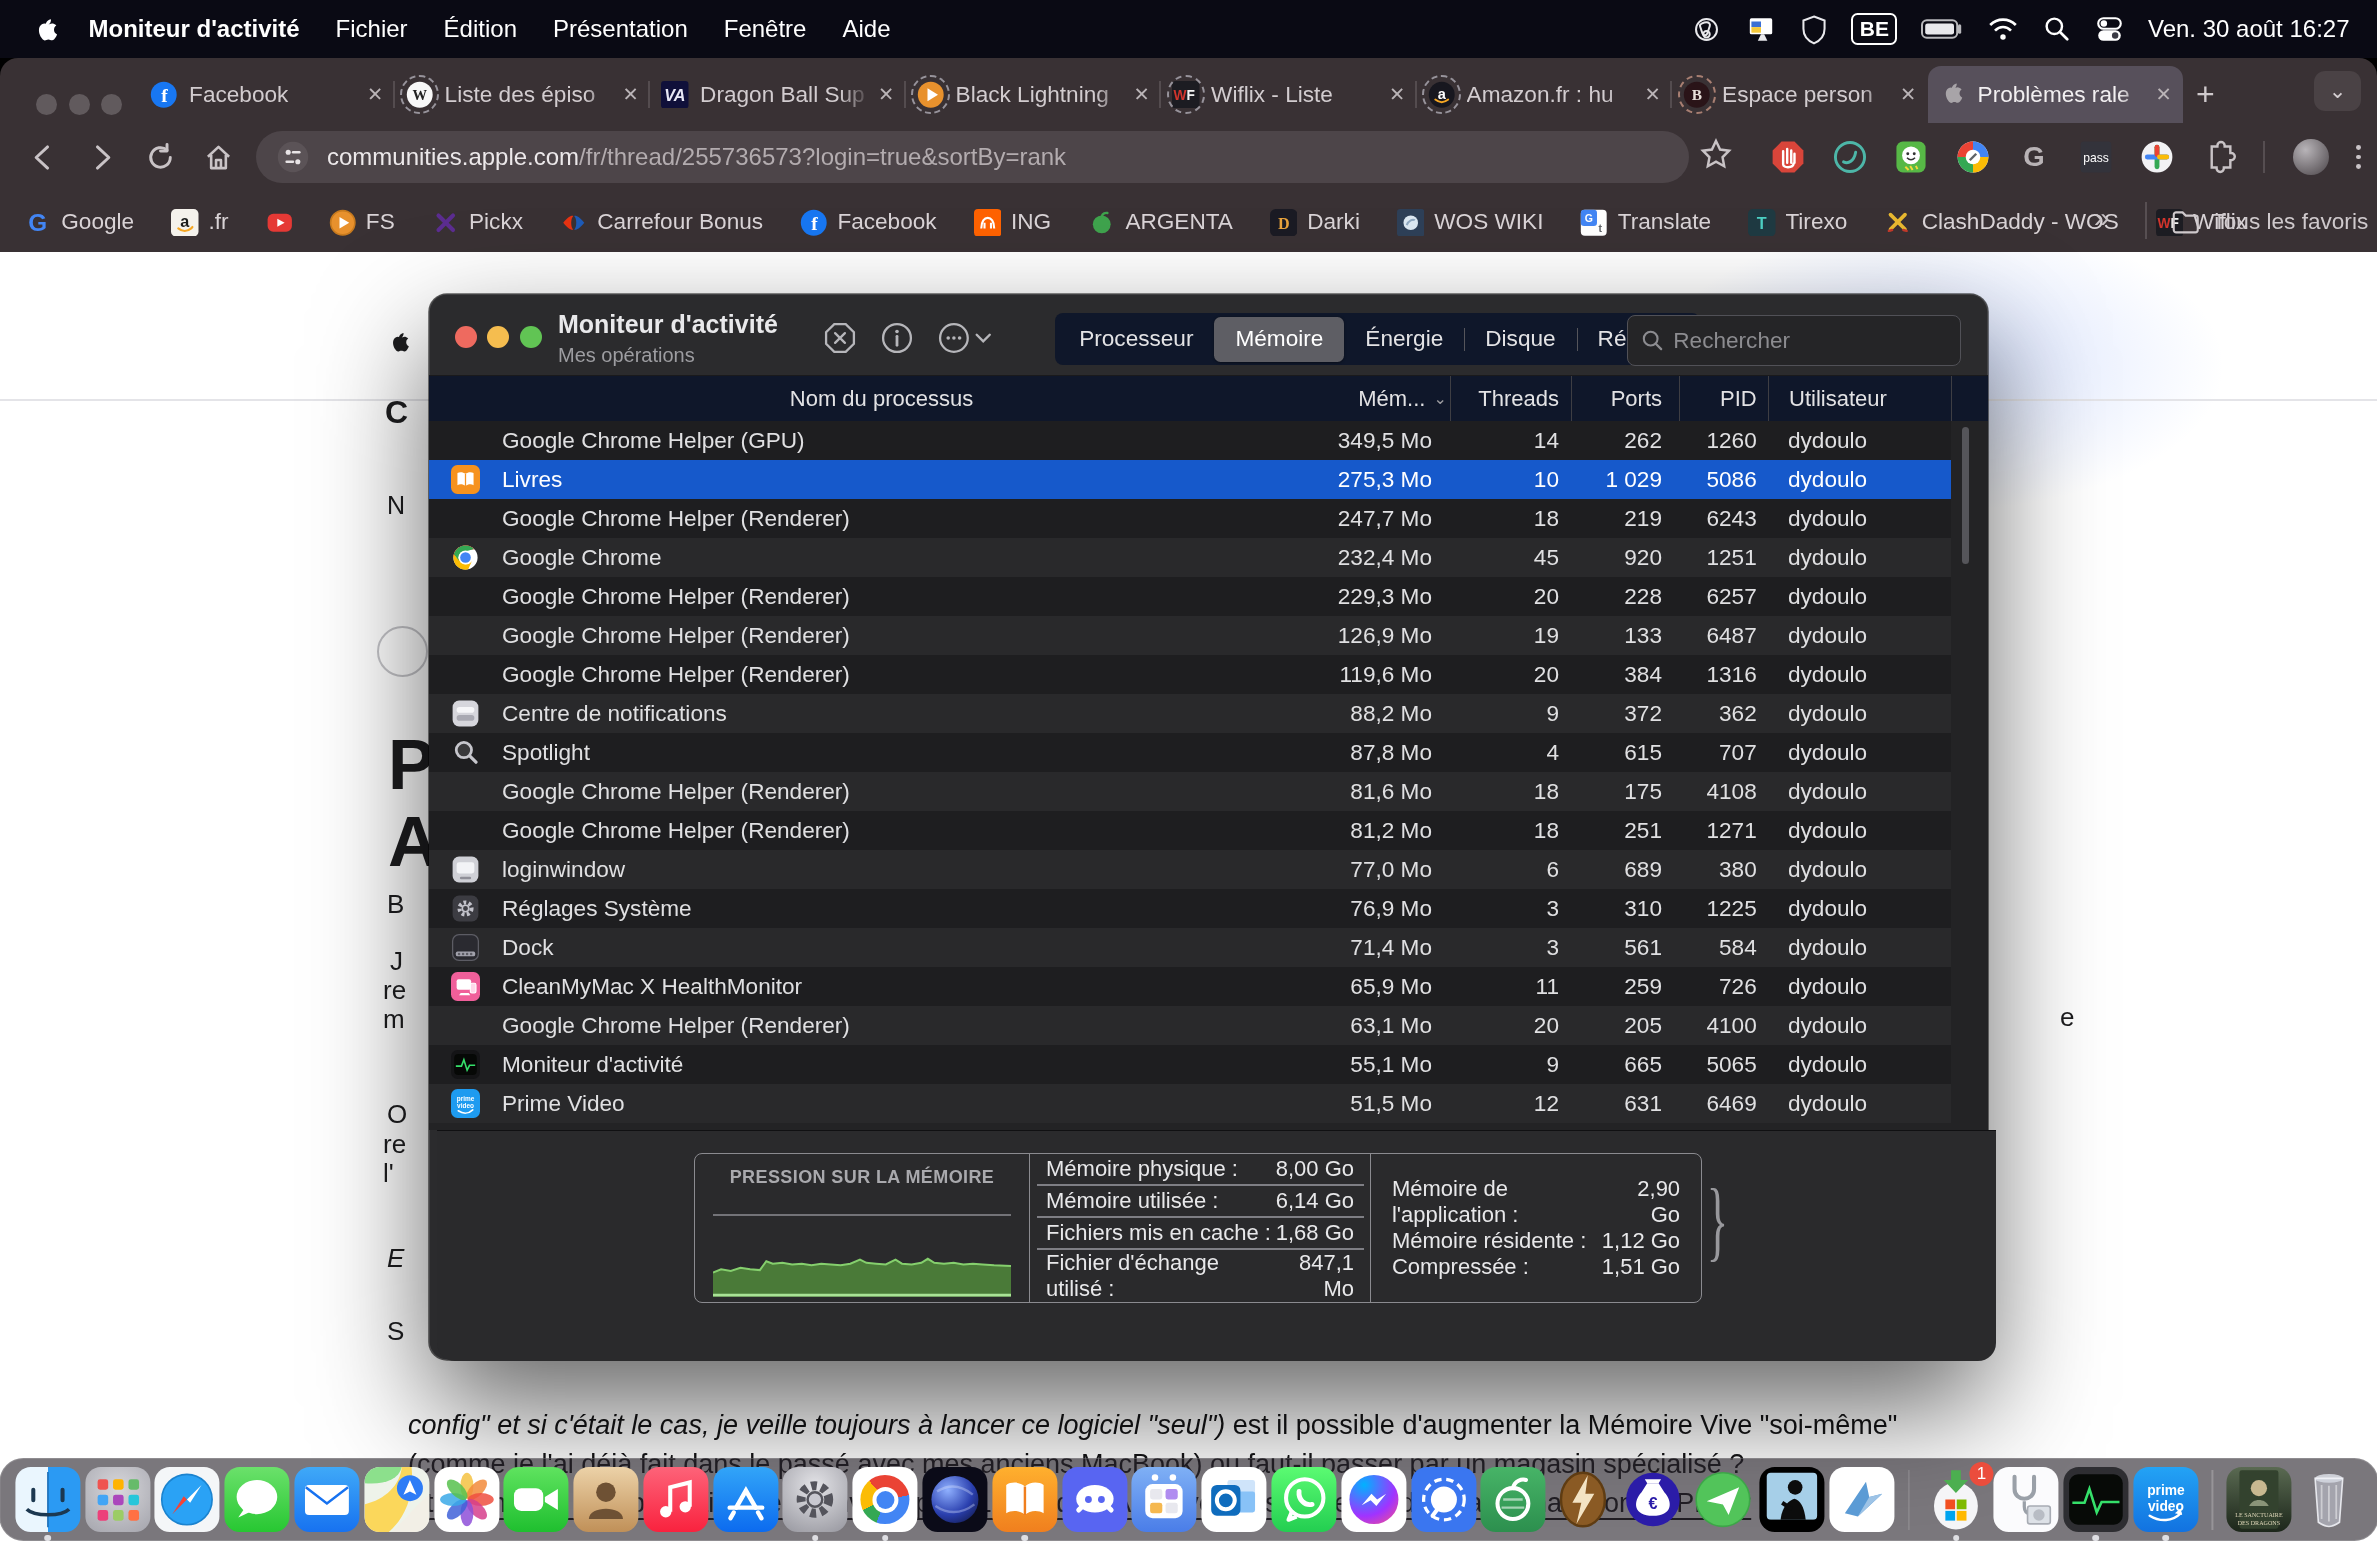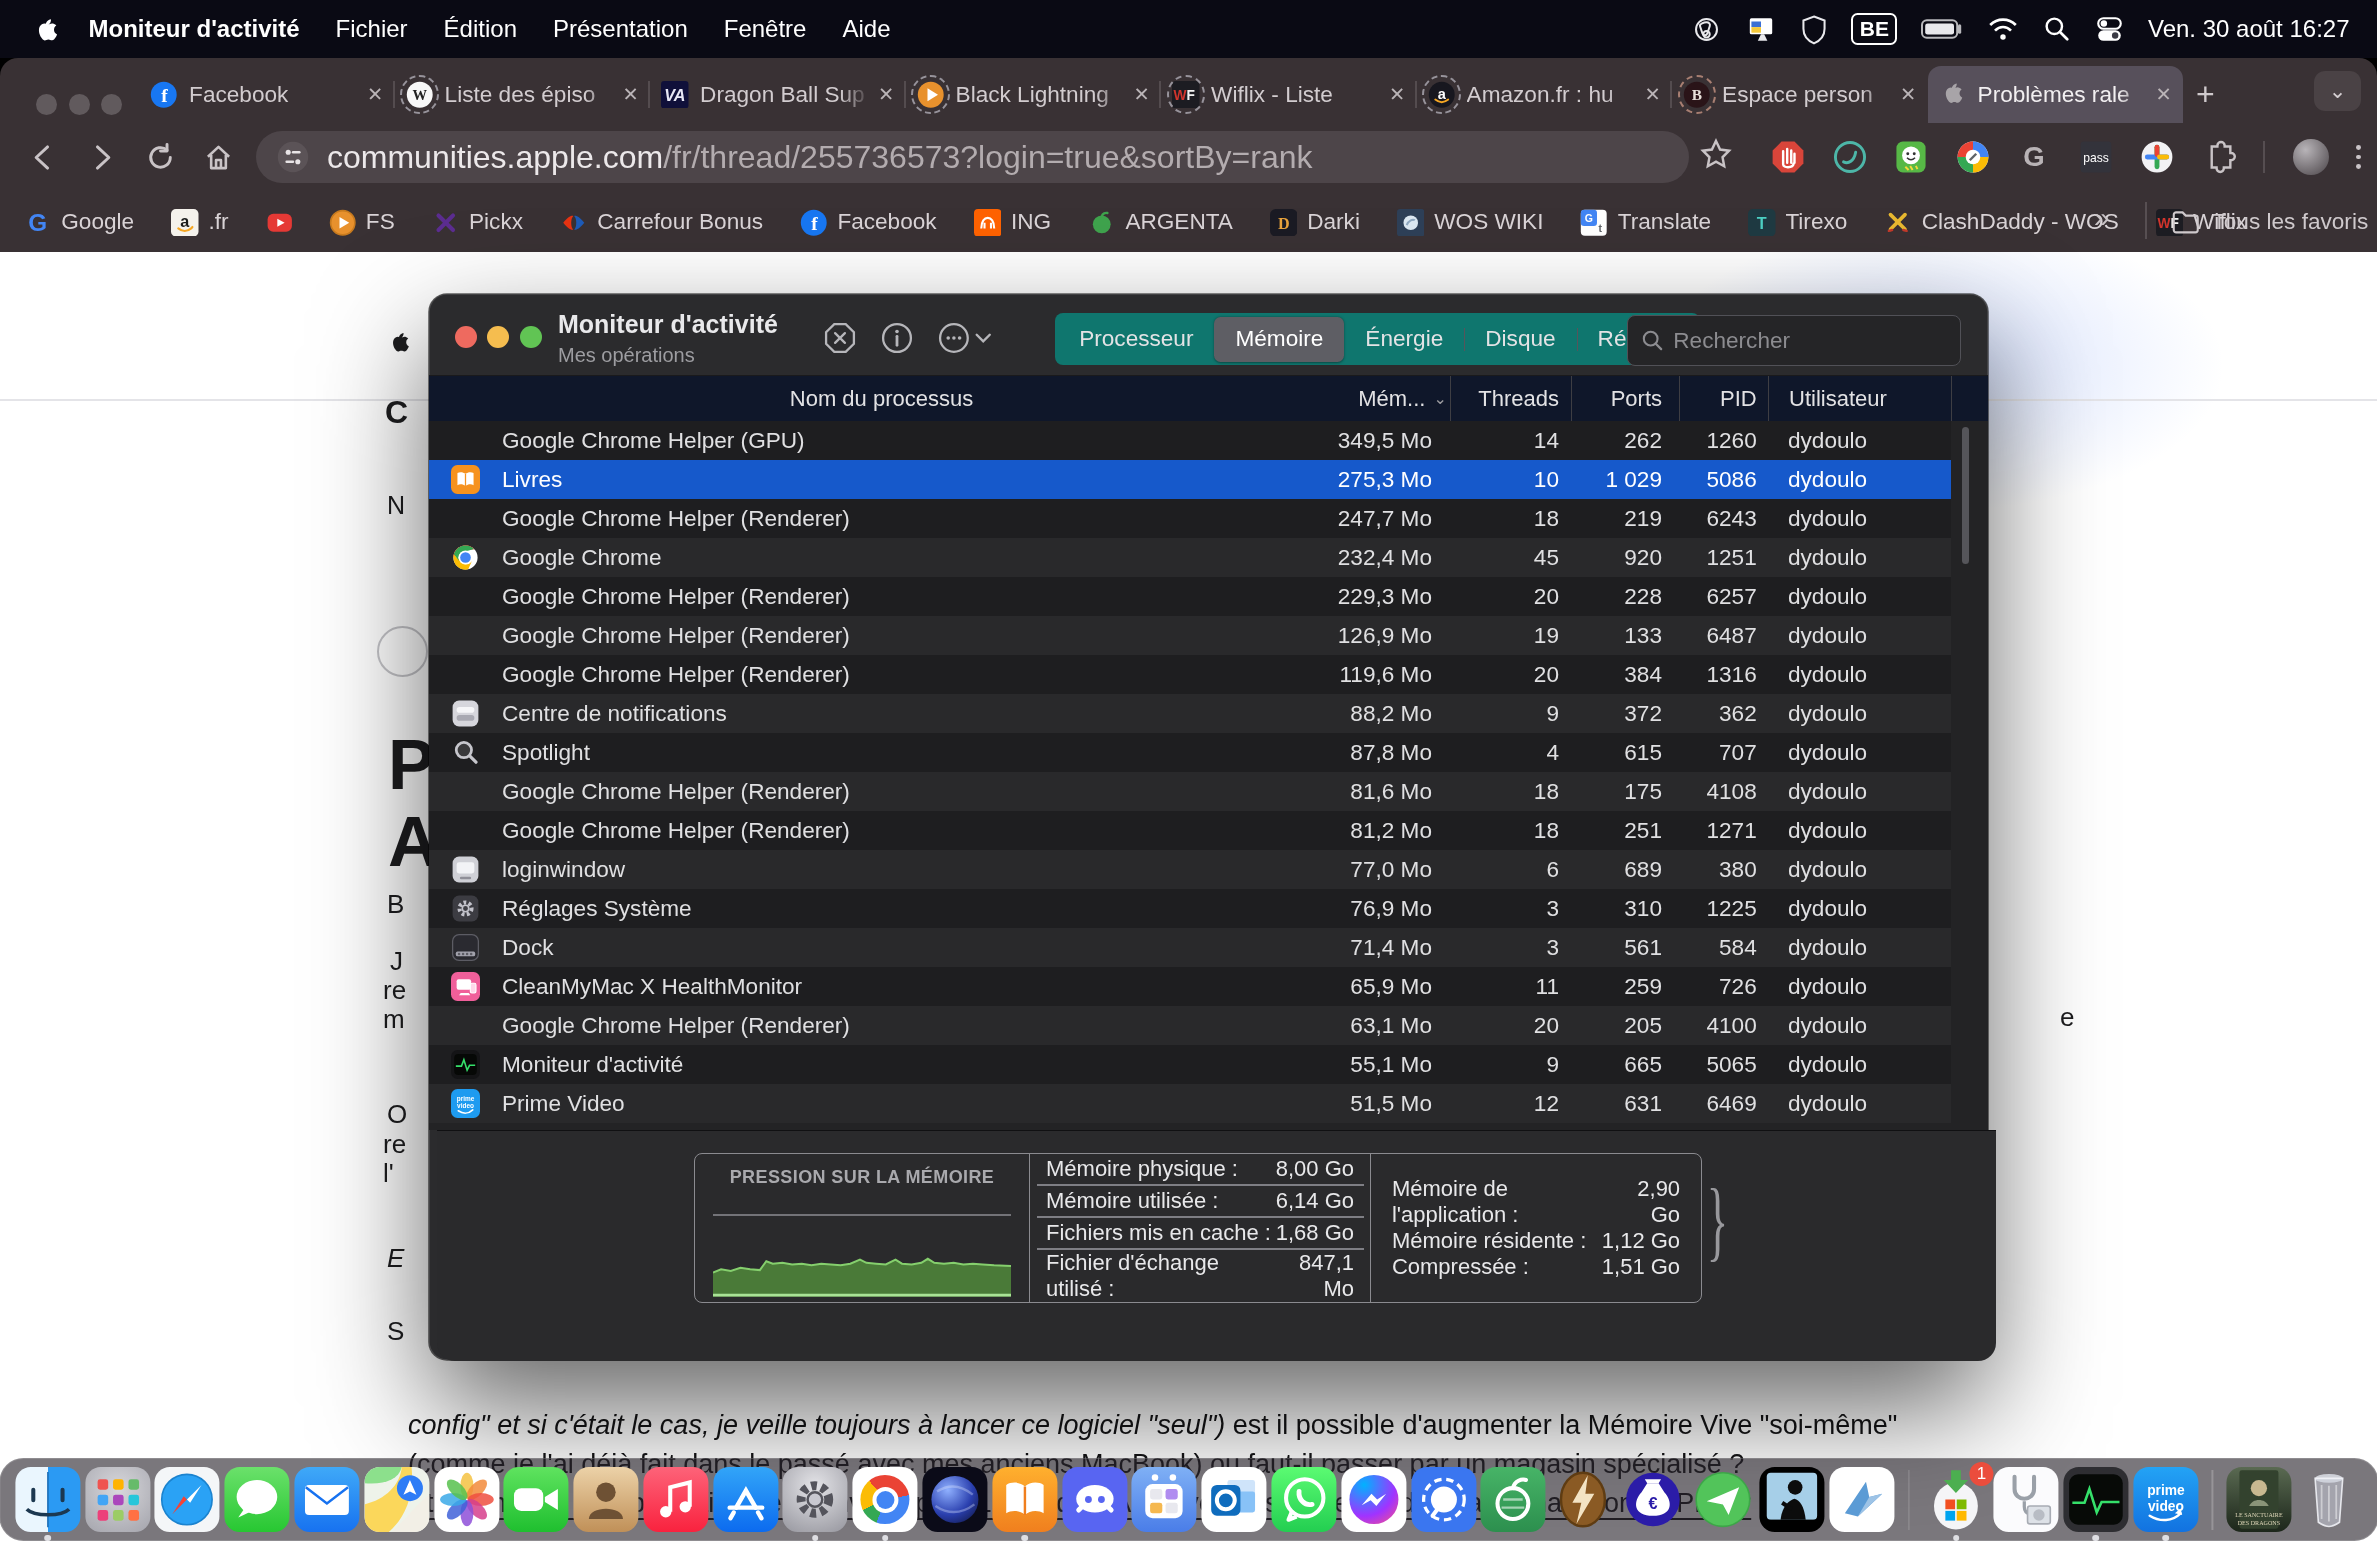--- a/index.html
+++ b/index.html
@@ -36,21 +36,21 @@
             mask-image:linear-gradient(90deg,#000 82%,transparent);}
   .tab .x{margin-left:6.5px;font-size:19.4px;color:#bab4b7;}
   #newtab{position:absolute;left:2196px;top:18px;font-size:32px;color:#cfc9cc;font-weight:300;}
   #tabmenu{position:absolute;left:2314px;top:13px;width:47px;height:40px;background:#4a4245;border-radius:11.3px;
            color:#d5cfd2;font-size:21px;display:flex;align-items:center;justify-content:center;}
 
   
   #toolbar{position:absolute;left:0;top:65px;width:2377px;height:68px;display:flex;align-items:center;}
   .navbtn{color:#c9c3c6;font-size:29px;margin-left:27.5px;}
   #urlpill{position:absolute;left:256px;top:8px;width:1433px;height:52px;background:#4d4549;border-radius:26px;
-           display:flex;align-items:center;font-size:32px;}
+           display:flex;align-items:center;font-size:24px;}
   #siteinfo{margin-left:21px;margin-right:18px;}
   #url-domain{color:#ece8ea;}
   #url-path{color:#b3acaf;}
   #star{position:absolute;left:1698px;top:13px;}
   #extensions{position:absolute;left:1771px;top:8px;display:flex;align-items:center;gap:27.5px;height:52px;}
   #extensions .ext{width:34px;height:34px;}
   .ext-div{width:2.4px;height:32px;background:#564e51;}
   #profile{width:36px;height:36px;border-radius:50%;background:radial-gradient(circle at 35% 30%,#b8b4b8,#4a4448);}
   #menu3{display:flex;flex-direction:column;gap:4.9px;}
   #menu3 i{width:4.9px;height:4.9px;border-radius:50%;background:#c9c3c6;}
@@ -77,21 +77,21 @@
   #pg-search,#pg-bag{z-index:2;}
 
   
   #am{position:absolute;left:429px;top:294px;width:1559px;height:1066px;background:#2b2b2d;border-radius:18px;
       box-shadow:0 49px 113px rgba(0,0,0,.6),0 0 0 0.8px rgba(255,255,255,.14) inset,0 0 0 0.8px rgba(0,0,0,.6);
       z-index:5;color:#e6e6e8;}
   #am-title{position:absolute;left:129px;top:16px;font-size:25px;font-weight:bold;color:#e9e9eb;}
   #am-sub{position:absolute;left:129px;top:50px;font-size:20px;color:#9d9da1;}
   .amtl{position:absolute;top:32px;width:22px;height:22px;border-radius:50%;}
   #am-toolicons{position:absolute;left:393px;top:26px;display:flex;align-items:center;gap:21px;color:#b6b6ba;}
-  #segmented{position:absolute;left:626px;top:19.4px;height:52px;background:#0f766e;border-radius:8px;
+  #segmented{position:absolute;left:626px;top:19.4px;height:52px;background:#0f172a;border-radius:8px;
              display:flex;align-items:center;padding:0 3.2px;font-size:22.6px;color:#e3e3e5;}
   .seg{padding:0 21px;height:45px;display:flex;align-items:center;border-radius:6.5px;position:relative;}
   .seg.sel{background:#5e5e64;color:#fff;box-shadow:0 0.8px 2.4px rgba(0,0,0,.4);}
   .seg:not(.sel):not(:first-child)::before{content:"";position:absolute;left:0;top:11.3px;height:22.6px;width:1.2px;background:#55555b;}
   .seg.sel + .seg::before{display:none!important;}
   #am-search{position:absolute;left:1198px;top:21px;width:332px;height:49px;border:1.6px solid #515157;border-radius:8px;
              background:#252527;display:flex;align-items:center;font-size:22.6px;color:#8c8c90;}
   #am-search svg{margin:0 9.7px 0 13px;}
 
   

